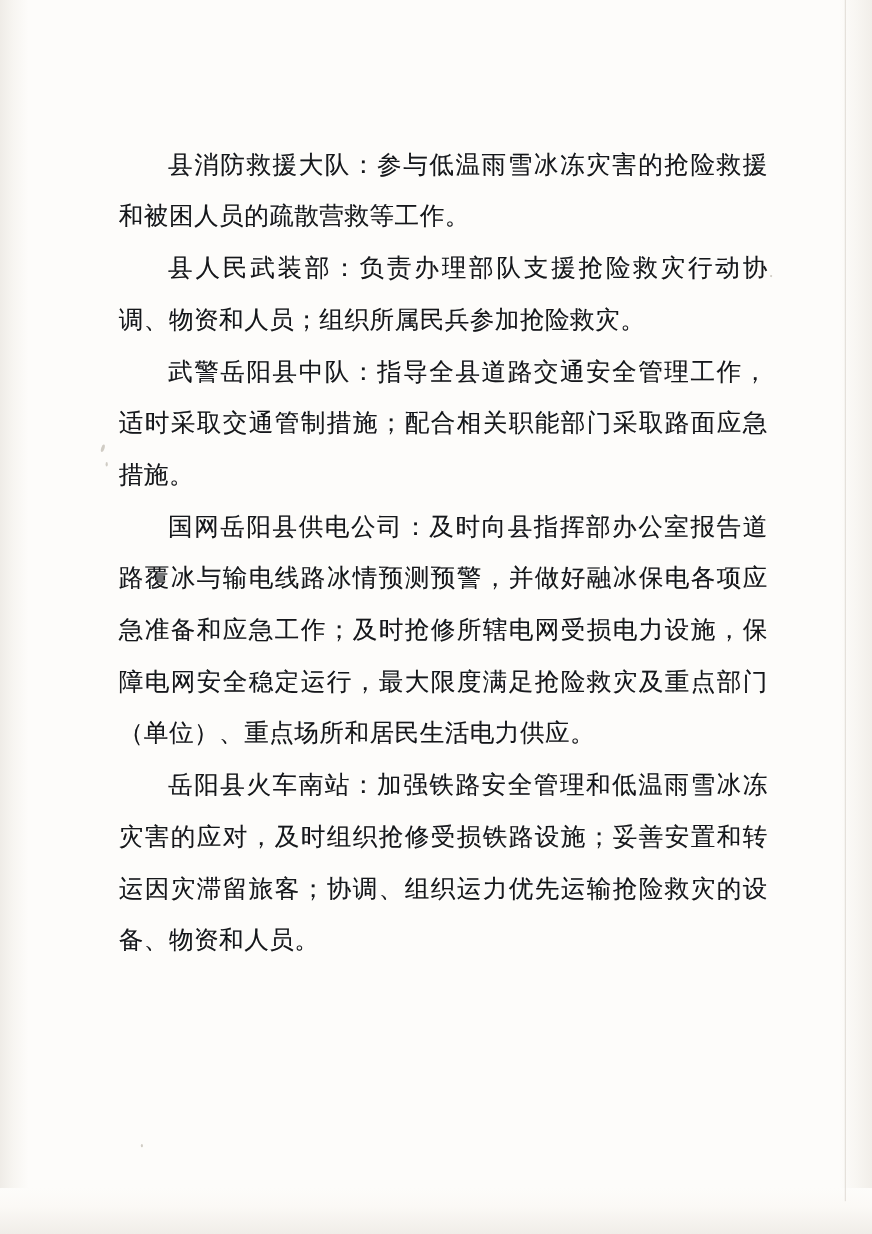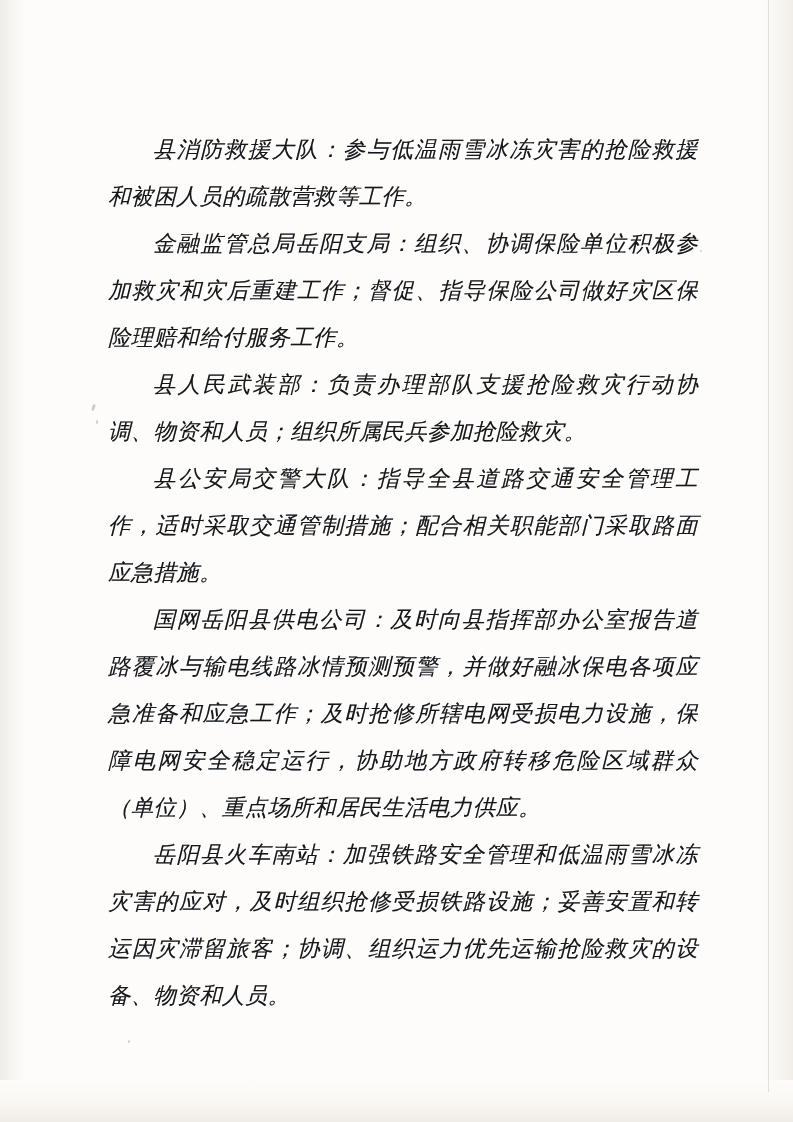--- a/index.html
+++ b/index.html
@@ -14,21 +14,20 @@
     font-family: "Liberation Serif", "DejaVu Serif", serif;
   }
 
   
   #page {
     position: relative;
     width: 793px;
     height: 1122px;
     background: #fdfcfa;
     box-sizing: border-box;
-    font-style: italic;
   }
 
   
   #page .scan-edge-left {
     position: absolute;
     top: 0;
     left: 0;
     width: 26px;
     height: 100%;
     background: linear-gradient(to right, #efece7 0%, #f7f5f1 45%, #fdfcfa 100%);
@@ -104,20 +103,19 @@
   <div class="scan-edge-bottom"></div>
   <div class="scan-fold-right"></div>
 
   <span class="speck s1"></span>
   <span class="speck s2"></span>
   <span class="speck s3"></span>
   <span class="speck s4"></span>
 
   <div id="doc-body">
     <p class="para">县消防救援大队：参与低温雨雪冰冻灾害的抢险救援和被困人员的疏散营救等工作。</p>
-    <p class="para">金融监管总局岳阳支局：组织、协调保险单位积极参加救灾和灾后重建工作；督促、指导保险公司做好灾区保险理赔和给付服务工作。</p>
     <p class="para">县人民武装部：负责办理部队支援抢险救灾行动协调、物资和人员；组织所属民兵参加抢险救灾。</p>
-    <p class="para">县公安局交警大队：指导全县道路交通安全管理工作，适时采取交通管制措施；配合相关职能部门采取路面应急措施。</p>
-    <p class="para">国网岳阳县供电公司：及时向县指挥部办公室报告道路覆冰与输电线路冰情预测预警，并做好融冰保电各项应急准备和应急工作；及时抢修所辖电网受损电力设施，保障电网安全稳定运行，协助地方政府转移危险区域群众（单位）、重点场所和居民生活电力供应。</p>
+    <p class="para">武警岳阳县中队：指导全县道路交通安全管理工作，适时采取交通管制措施；配合相关职能部门采取路面应急措施。</p>
+    <p class="para">国网岳阳县供电公司：及时向县指挥部办公室报告道路覆冰与输电线路冰情预测预警，并做好融冰保电各项应急准备和应急工作；及时抢修所辖电网受损电力设施，保障电网安全稳定运行，最大限度满足抢险救灾及重点部门（单位）、重点场所和居民生活电力供应。</p>
     <p class="para">岳阳县火车南站：加强铁路安全管理和低温雨雪冰冻灾害的应对，及时组织抢修受损铁路设施；妥善安置和转运因灾滞留旅客；协调、组织运力优先运输抢险救灾的设备、物资和人员。</p>
   </div>
 
 </div>
 
 </body></html>

